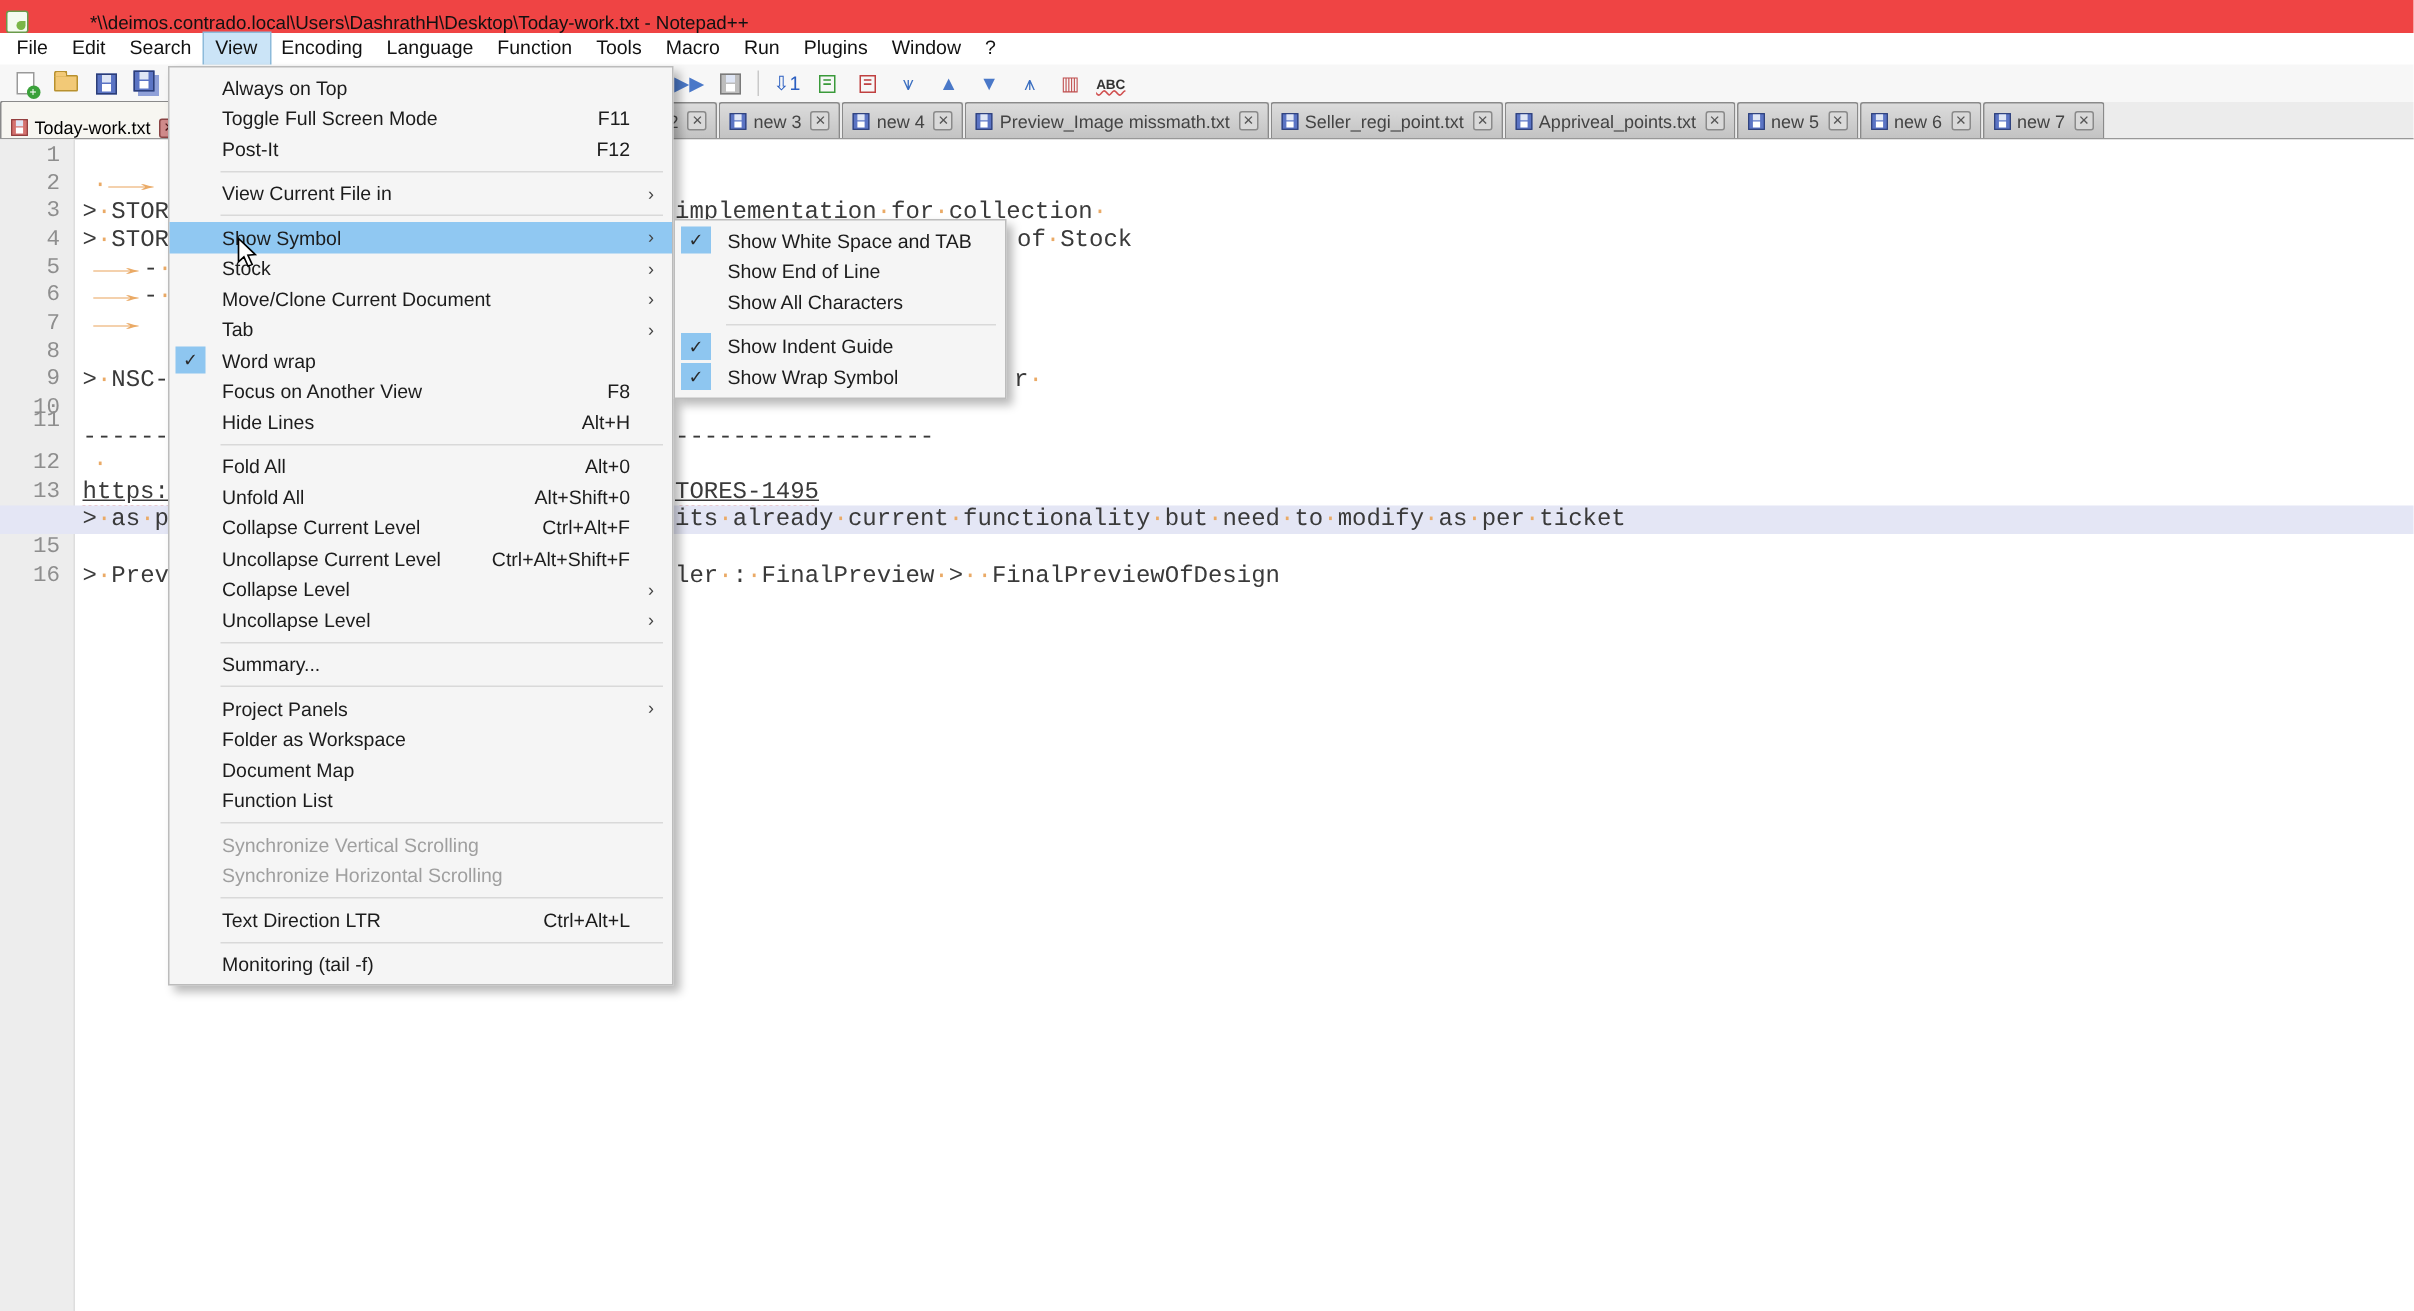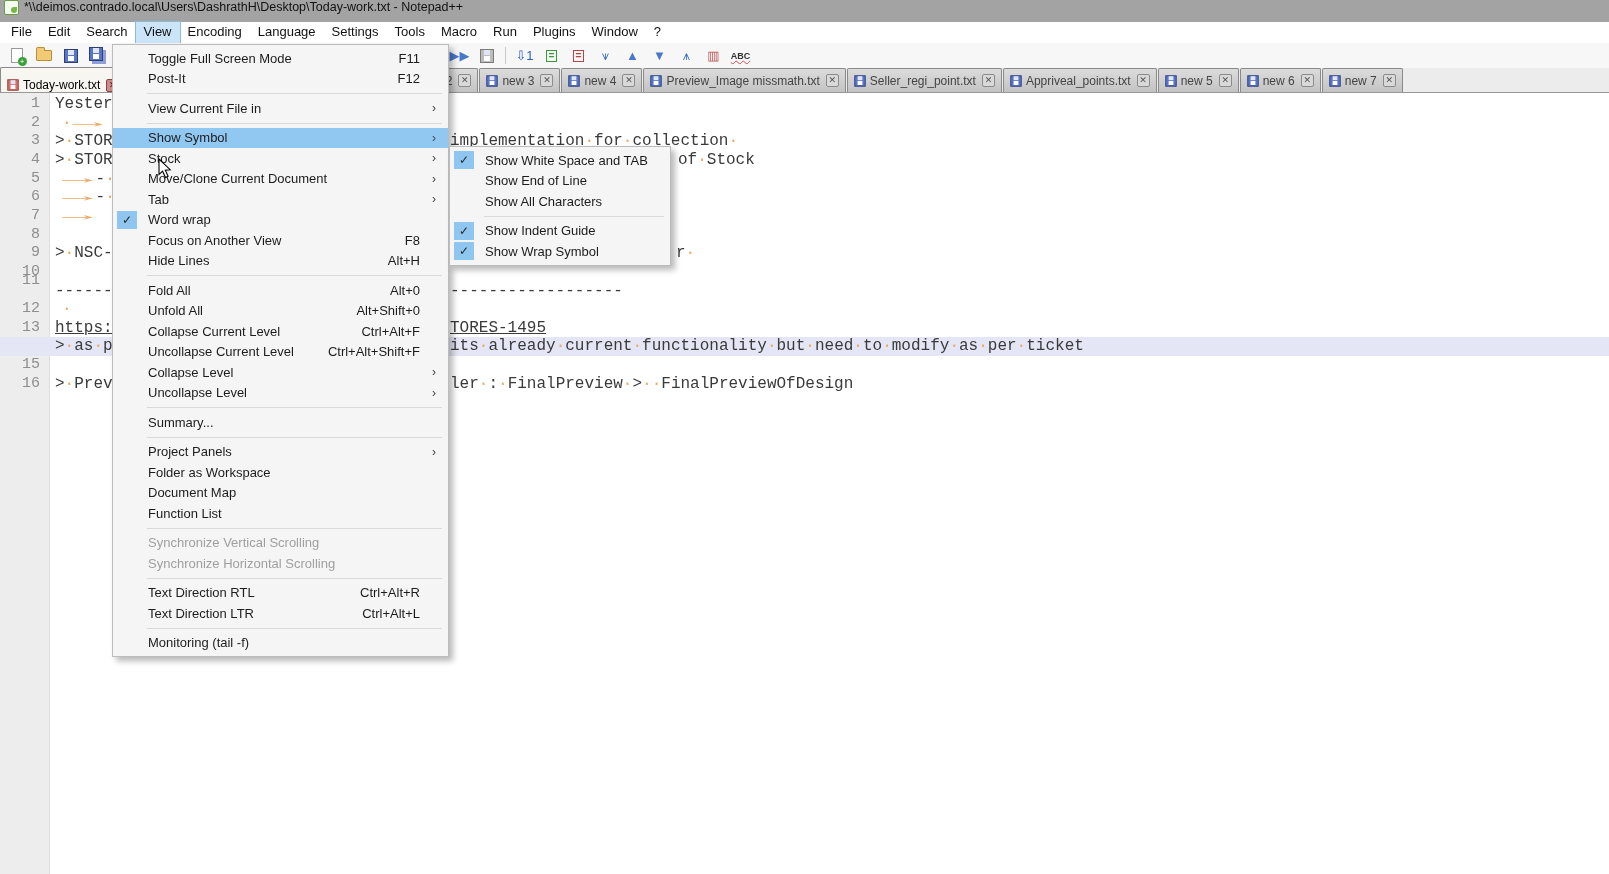--- a/index.html
+++ b/index.html
@@ -1,22 +1,22 @@
 <!DOCTYPE html>
 <html><head>
 <meta charset="utf-8">
 <style>
   * { margin:0; padding:0; box-sizing:border-box; }
   html,body { width:1609px; height:874px; overflow:hidden; background:#fff;
               font-family:"Liberation Sans", sans-serif; }
   #window { position:absolute; inset:0; background:#fff; }
 
   
-  .titlebar { position:absolute; left:0; top:0; right:0; height:22px; background:#a3a3a3;
-              display:flex; align-items:flex-start; padding-left:4px; }
+  .titlebar { position:absolute; left:0; top:0; right:0; height:22px; background:#ef4444;
+              display:flex; align-items:flex-end; padding-left:4px;gap:36px; }
   .app-icon { width:15px; height:15px; margin-right:5px; position:relative;
               background:#f4fbf0; border:1px solid #6a9a4a; border-radius:2px; }
   .app-icon::after { content:""; position:absolute; right:1px; bottom:1px; width:6px; height:6px;
               background:#7ab648; border-radius:50% 0 50% 50%; }
   .title-text { font-size:12.5px; color:#111; white-space:pre; }
 
   
   .menubar { position:absolute; left:0; top:22px; right:0; height:21px; background:#fff;
              display:flex; align-items:stretch; padding-left:3px; font-size:13px; color:#111; }
   .mb-item { padding:2px 8px 0 8px; }
@@ -103,21 +103,21 @@
     <span class="title-text">*\\deimos.contrado.local\Users\DashrathH\Desktop\Today-work.txt - Notepad++</span>
   </div>
 
   <div class="menubar">
       <span class="mb-item">File</span>
       <span class="mb-item">Edit</span>
       <span class="mb-item">Search</span>
       <span class="mb-item selected">View</span>
       <span class="mb-item">Encoding</span>
       <span class="mb-item">Language</span>
-      <span class="mb-item">Settings</span>
+      <span class="mb-item">Function</span>
       <span class="mb-item">Tools</span>
       <span class="mb-item">Macro</span>
       <span class="mb-item">Run</span>
       <span class="mb-item">Plugins</span>
       <span class="mb-item">Window</span>
       <span class="mb-item">?</span>
     </div>
 
   <div class="toolbar">
       <span class="tbi">
@@ -272,21 +272,20 @@
         <div class="lnum" style="top: 151.2px;">9</div>
         <div class="lnum" style="top: 169.85px;">10</div>
         <div class="lnum" style="top: 179px;">11</div>
         <div class="lnum" style="top: 207.15px;">12</div>
         <div class="lnum" style="top: 225.8px;">13</div>
         <div class="lnum" style="top: 244.45px;">14</div>
         <div class="lnum" style="top: 263.1px;">15</div>
         <div class="lnum" style="top: 281.75px;">16</div>
       </div>
     <div class="text-lines" style="position: absolute; inset: 0px;">
-        <div class="code-line" style="top: 2px; position: absolute;"><span class="frag" style="left: 55px;"><span class="r-t">Yester</span></span></div>
         <div class="code-line" style="top: 20.65px; position: absolute;"><span class="frag" style="left: 62px;"><span class="r-w">·</span><span class="r-a">→</span></span></div>
         <div class="code-line" style="top: 39.3px; position: absolute;"><span class="frag" style="left: 55px;"><span class="r-t">&gt;</span><span class="r-w">·</span><span class="r-t">STOR</span></span><span class="frag" style="left: 450px;"><span class="r-t">implementation</span><span class="r-w">·</span><span class="r-t">for</span><span class="r-w">·</span><span class="r-t">collection</span><span class="r-w">·</span></span></div>
         <div class="code-line" style="top: 57.95px; position: absolute;"><span class="frag" style="left: 55px;"><span class="r-t">&gt;</span><span class="r-w">·</span><span class="r-t">STOR</span></span><span class="frag" style="left: 678px;"><span class="r-t">of</span><span class="r-w">·</span><span class="r-t">Stock</span></span></div>
         <div class="code-line" style="top: 76.6px; position: absolute;"><span class="frag" style="left: 62px;"><span class="r-a">→</span><span class="r-t">-</span><span class="r-w">·</span></span></div>
         <div class="code-line" style="top: 95.25px; position: absolute;"><span class="frag" style="left: 62px;"><span class="r-a">→</span><span class="r-t">-</span><span class="r-w">·</span></span></div>
         <div class="code-line" style="top: 113.9px; position: absolute;"><span class="frag" style="left: 62px;"><span class="r-a">→</span></span></div>
         <div class="code-line" style="top: 132.55px; position: absolute;"></div>
         <div class="code-line" style="top: 151.2px; position: absolute;"><span class="frag" style="left: 55px;"><span class="r-t">&gt;</span><span class="r-w">·</span><span class="r-t">NSC-</span></span><span class="frag" style="left: 676px;"><span class="r-t">r</span><span class="r-w">·</span></span></div>
         <div class="code-line" style="top: 169.85px; position: absolute;"></div>
         <div class="code-line" style="top: 188.5px; position: absolute;"><span class="frag" style="left: 55px;"><span class="r-t">-------</span></span><span class="frag" style="left: 450px;"><span class="r-t">------------------</span></span></div>
@@ -294,20 +293,26 @@
         <div class="code-line" style="top: 225.8px; position: absolute;"><span class="frag" style="left: 55px;"><span class="r-u">https:</span></span><span class="frag" style="left: 450px;"><span class="r-u">TORES-1495</span></span></div>
         <div class="code-line hl" style="top: 244.45px; position: absolute;"><span class="frag" style="left: 55px;"><span class="r-t">&gt;</span><span class="r-w">·</span><span class="r-t">as</span><span class="r-w">·</span><span class="r-t">p</span></span><span class="frag" style="left: 450px;"><span class="r-t">its</span><span class="r-w">·</span><span class="r-t">already</span><span class="r-w">·</span><span class="r-t">current</span><span class="r-w">·</span><span class="r-t">functionality</span><span class="r-w">·</span><span class="r-t">but</span><span class="r-w">·</span><span class="r-t">need</span><span class="r-w">·</span><span class="r-t">to</span><span class="r-w">·</span><span class="r-t">modify</span><span class="r-w">·</span><span class="r-t">as</span><span class="r-w">·</span><span class="r-t">per</span><span class="r-w">·</span><span class="r-t">ticket</span></span></div>
         <div class="code-line" style="top: 263.1px; position: absolute;"></div>
         <div class="code-line" style="top: 281.75px; position: absolute;"><span class="frag" style="left: 55px;"><span class="r-t">&gt;</span><span class="r-w">·</span><span class="r-t">Prev</span></span><span class="frag" style="left: 450px;"><span class="r-t">ler</span><span class="r-w">·</span><span class="r-t">:</span><span class="r-w">·</span><span class="r-t">FinalPreview</span><span class="r-w">·</span><span class="r-t">&gt;</span><span class="r-w">··</span><span class="r-t">FinalPreviewOfDesign</span></span></div>
       </div>
   </div>
 
   <div class="popup vmenu">
       <div class="mitem">
         <span class="mcheck"></span>
+        <span class="mlabel">Always on Top</span>
+        <span class="mshortcut"></span>
+        <span class="marrow"></span>
+      </div>
+      <div class="mitem">
+        <span class="mcheck"></span>
         <span class="mlabel">Toggle Full Screen Mode</span>
         <span class="mshortcut">F11</span>
         <span class="marrow"></span>
       </div>
       <div class="mitem">
         <span class="mcheck"></span>
         <span class="mlabel">Post-It</span>
         <span class="mshortcut">F12</span>
         <span class="marrow"></span>
       </div>
@@ -437,26 +442,20 @@
         <span class="mshortcut"></span>
         <span class="marrow"></span>
       </div>
       <div class="mitem disabled">
         <span class="mcheck"></span>
         <span class="mlabel">Synchronize Horizontal Scrolling</span>
         <span class="mshortcut"></span>
         <span class="marrow"></span>
       </div>
       <div class="msep"></div>
-      <div class="mitem">
-        <span class="mcheck"></span>
-        <span class="mlabel">Text Direction RTL</span>
-        <span class="mshortcut">Ctrl+Alt+R</span>
-        <span class="marrow"></span>
-      </div>
       <div class="mitem">
         <span class="mcheck"></span>
         <span class="mlabel">Text Direction LTR</span>
         <span class="mshortcut">Ctrl+Alt+L</span>
         <span class="marrow"></span>
       </div>
       <div class="msep"></div>
       <div class="mitem">
         <span class="mcheck"></span>
         <span class="mlabel">Monitoring (tail -f)</span>

